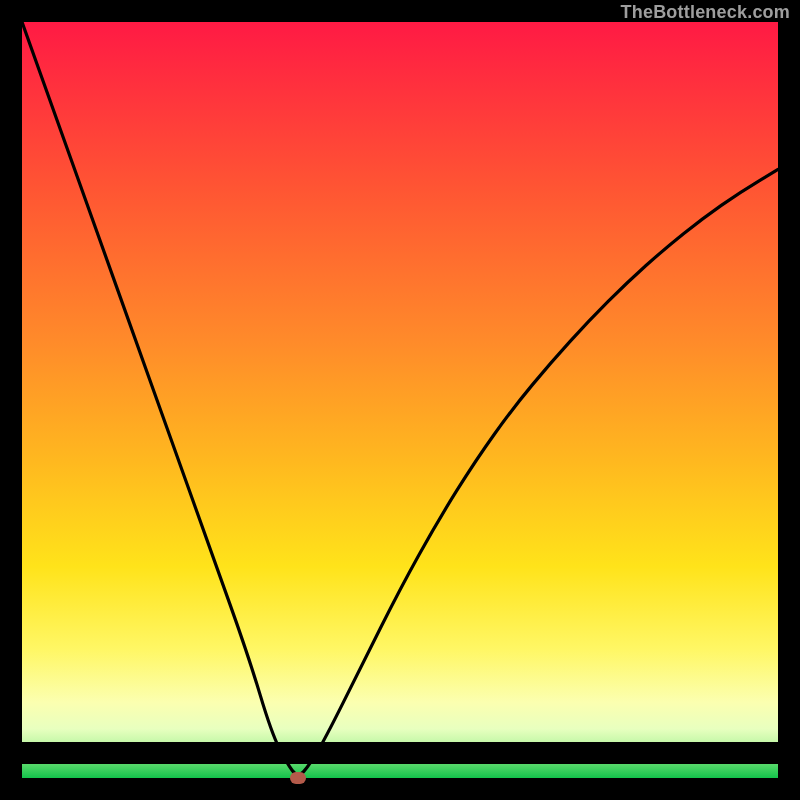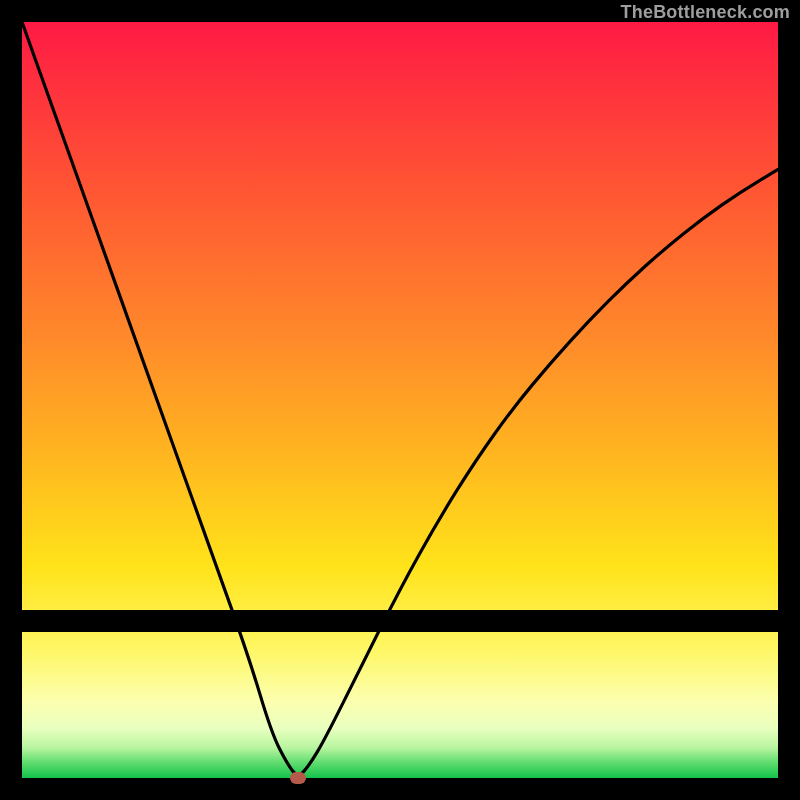--- a/index.html
+++ b/index.html
@@ -7,21 +7,21 @@
     padding: 0;
     width: 800px;
     height: 800px;
     background: #000;
     font-family: Arial, Helvetica, sans-serif;
     overflow: hidden;
   }
   .stage {
     position: relative;
     width: 800px;
-    height: 632px;
+    height: 764px;
   }
   .border-top, .border-bottom, .border-left, .border-right {
     position: absolute;
     background: #000;
     z-index: 4;
   }
   .border-top    { top: 0; left: 0; right: 0; height: 22px; }
   .border-bottom { bottom: 0; left: 0; right: 0; height: 22px; }
   .border-left   { top: 0; bottom: 0; left: 0; width: 22px; }
   .border-right  { top: 0; bottom: 0; right: 0; width: 22px; }

